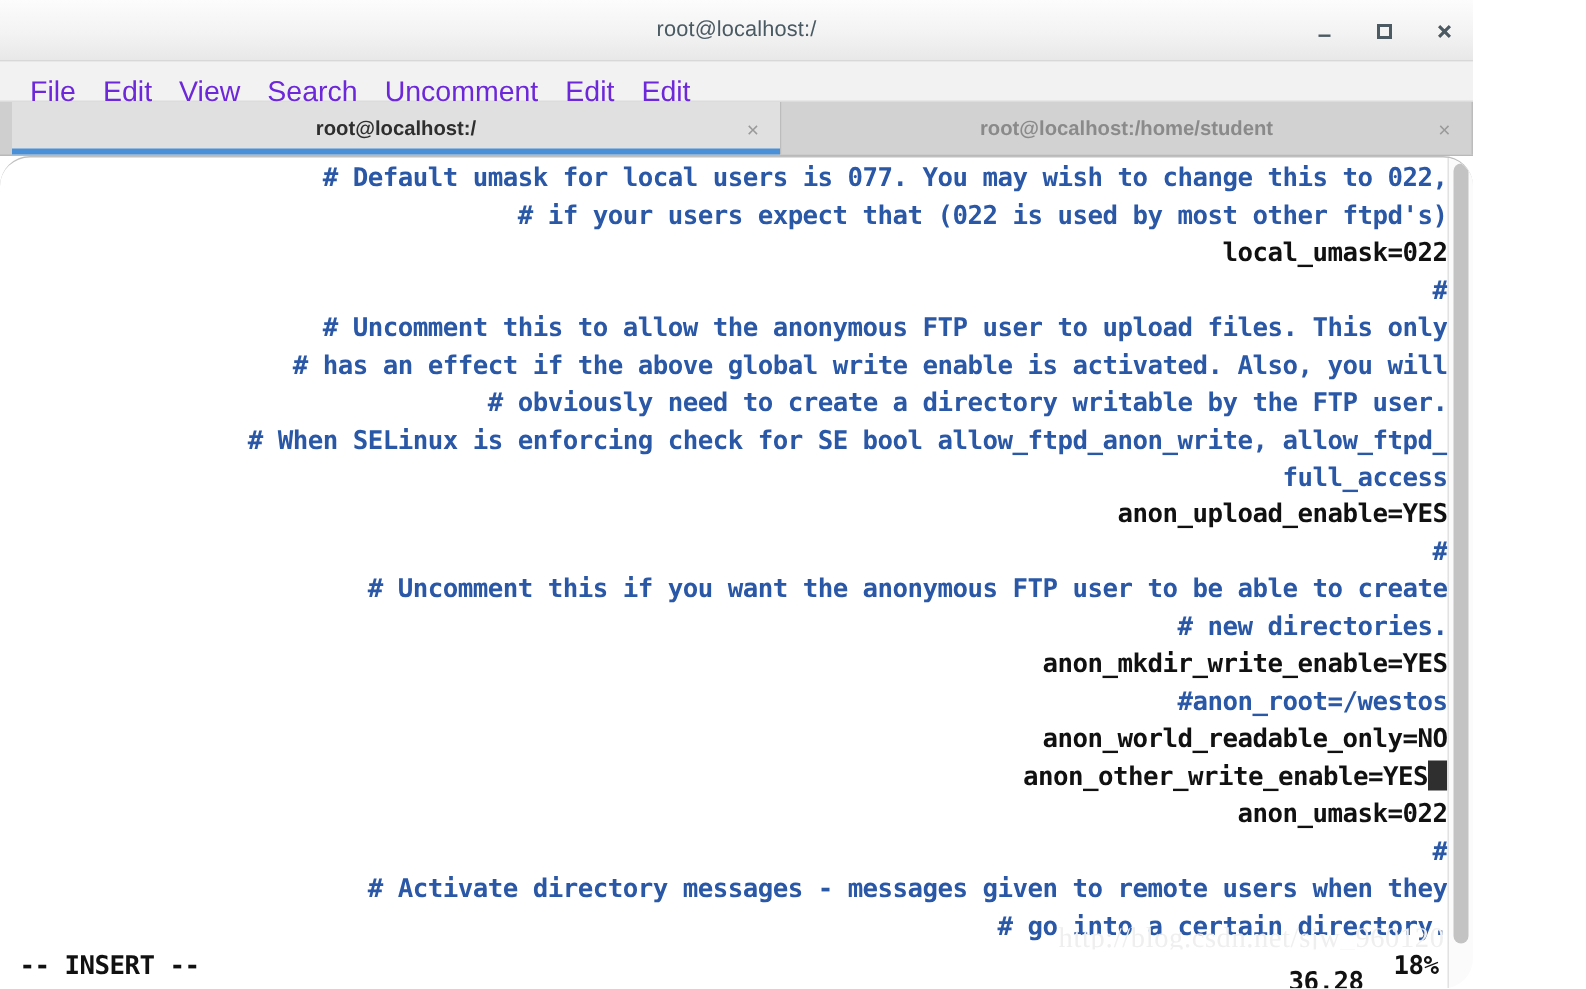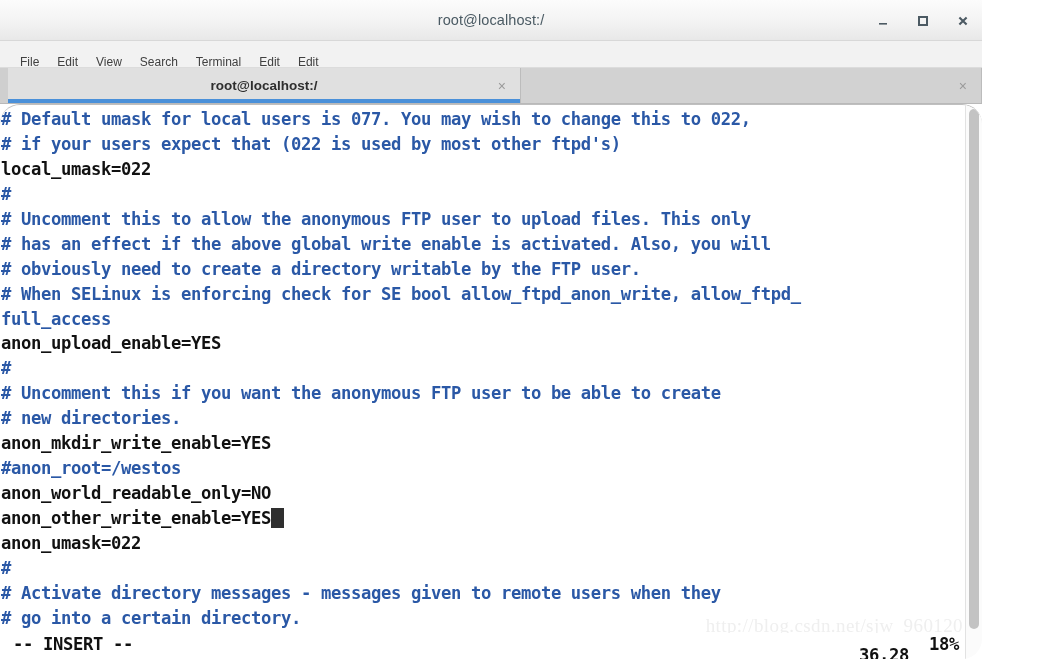--- a/index.html
+++ b/index.html
@@ -14,20 +14,21 @@
     font-family: "Liberation Sans", sans-serif;
   }
   .window {
     width: 982px;
     height: 659px;
     position: relative;
     display: flex;
     flex-direction: column;
     background: #ffffff;
     box-sizing: border-box;
+    text-align: right;
   }
 
   
   .titlebar {
     height: 41px;
     flex: 0 0 41px;
     background: linear-gradient(to bottom, #fcfcfc 0%, #f3f3f3 55%, #e8e8e8 100%);
     border-bottom: 1px solid #d8d8d8;
     position: relative;
     display: flex;
@@ -67,22 +68,22 @@
     height: 27px;
     flex: 0 0 27px;
     background: #f2f2f2;
     border-bottom: 1px solid #dcdcdc;
     display: flex;
     align-items: center;
     padding-left: 11px;
     box-sizing: border-box;
   }
   .menu-item {
-    font-size: 12px;
-    color: #404040;
+    font-size: 19px;
+    color: #6d28d9;
     padding: 2px 9px 2px 9px;
     cursor: default;
     white-space: nowrap;
     margin-top: 16px;
   }
 
   
   .tabbar {
     height: 36px;
     flex: 0 0 36px;
@@ -257,32 +258,33 @@
           </svg>
       </div>
     </div>
   </div>
 
   <div class="menubar">
     <div class="menu-item">File</div>
     <div class="menu-item">Edit</div>
     <div class="menu-item">View</div>
     <div class="menu-item">Search</div>
-    <div class="menu-item">Terminal</div>
+    <div class="menu-item">Uncomment</div>
     <div class="menu-item">Edit</div>
     <div class="menu-item">Edit</div>
   </div>
 
   <div class="tabbar">
     <div class="tab active">
       <span>root@localhost:/</span>
       <span class="tab-close">×</span>
       <span class="tab-underline"></span>
     </div>
     <div class="tab inactive">
+      <span>root@localhost:/home/student</span>
       <span class="tab-close">×</span>
     </div>
   </div>
 
   <div class="term-wrap">
     <div class="term">
       <div class="term-lines" id="term-lines"><div class="line"><span class="c-comment"># Default umask for local users is 077. You may wish to change this to 022,</span></div><div class="line"><span class="c-comment"># if your users expect that (022 is used by most other ftpd's)</span></div><div class="line"><span class="c-code">local_umask=022</span></div><div class="line"><span class="c-comment">#</span></div><div class="line"><span class="c-comment"># Uncomment this to allow the anonymous FTP user to upload files. This only</span></div><div class="line"><span class="c-comment"># has an effect if the above global write enable is activated. Also, you will</span></div><div class="line"><span class="c-comment"># obviously need to create a directory writable by the FTP user.</span></div><div class="line"><span class="c-comment"># When SELinux is enforcing check for SE bool allow_ftpd_anon_write, allow_ftpd_</span></div><div class="line"><span class="c-comment">full_access</span></div><div class="line"><span class="c-code">anon_upload_enable=YES</span></div><div class="line"><span class="c-comment">#</span></div><div class="line"><span class="c-comment"># Uncomment this if you want the anonymous FTP user to be able to create</span></div><div class="line"><span class="c-comment"># new directories.</span></div><div class="line"><span class="c-code">anon_mkdir_write_enable=YES</span></div><div class="line"><span class="c-comment">#anon_root=/westos</span></div><div class="line"><span class="c-code">anon_world_readable_only=NO</span></div><div class="line"><span class="c-code">anon_other_write_enable=YES</span><span class="cursor"></span></div><div class="line"><span class="c-code">anon_umask=022</span></div><div class="line"><span class="c-comment">#</span></div><div class="line"><span class="c-comment"># Activate directory messages - messages given to remote users when they</span></div><div class="line"><span class="c-comment"># go into a certain directory.</span></div></div>
 
       <div class="watermark">http://blog.csdn.net/sjw_960120</div>
 

